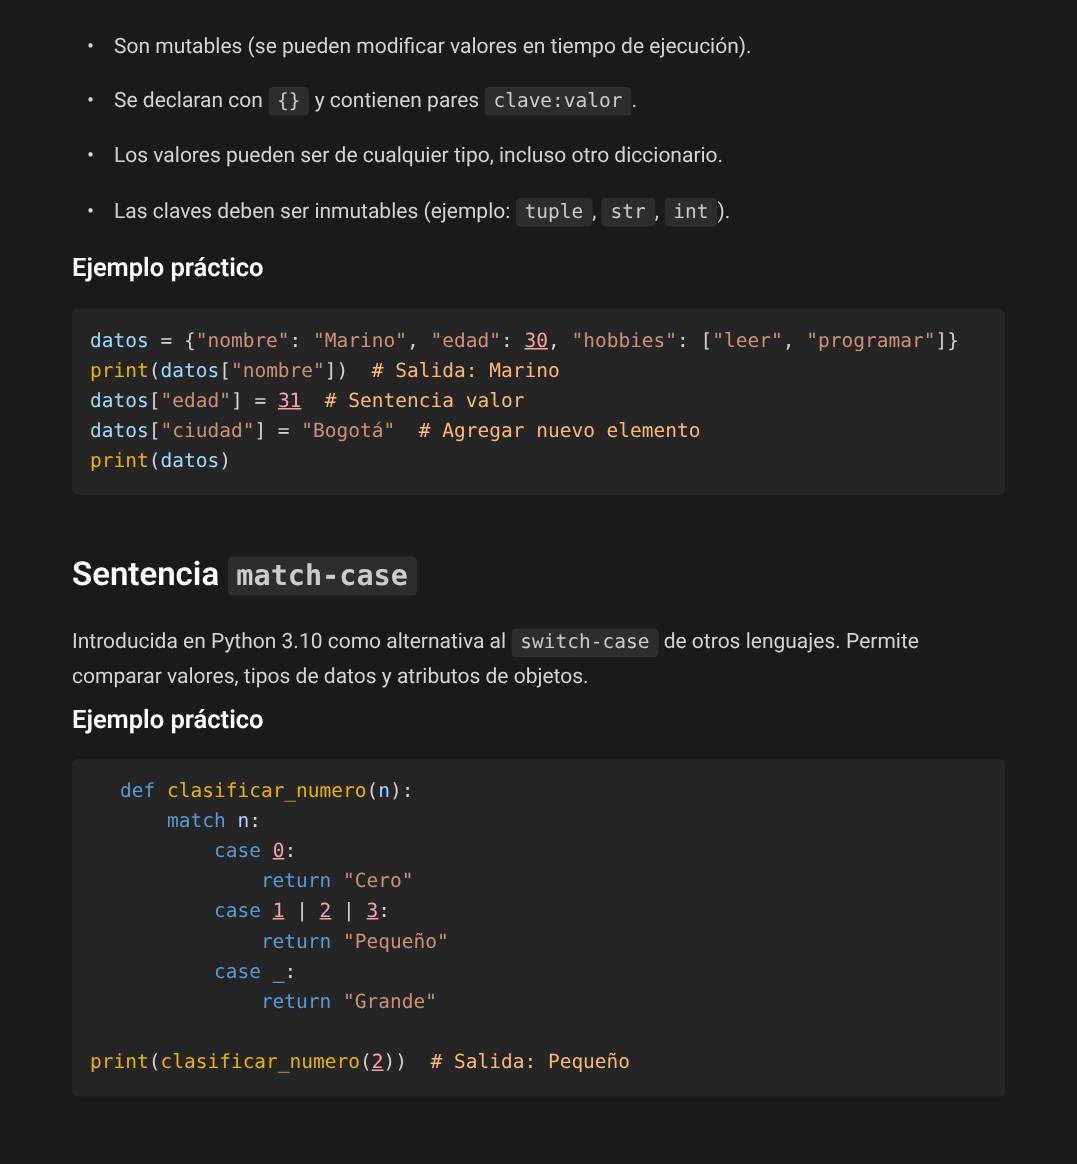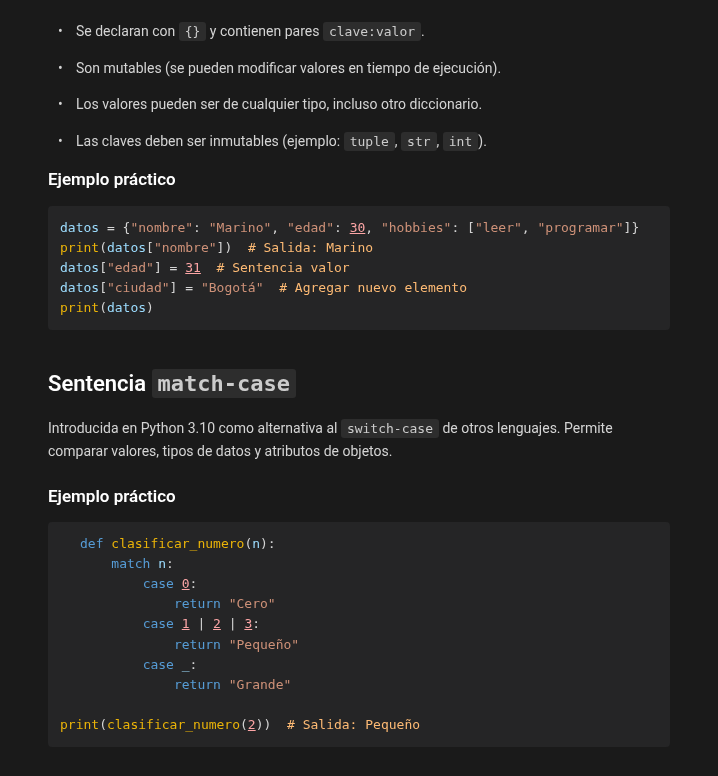--- a/index.html
+++ b/index.html
@@ -42,21 +42,21 @@
     }
     code.inline {
       font-family: "Consolas", "Monaco", monospace;
       background: #2d2d2d;
       padding: 2px 6px;
       border-radius: 3px;
       font-size: 13px;
       color: #cccccc;
     }
     p {
-      margin-bottom: 20px;
+      margin-bottom: 4px;
       color: #d4d4d4;
     }
     .codeblock {
       background: #252526;
       padding: 12px;
       border-radius: 4px;
       overflow-x: auto;
       margin-bottom: 24px;
     }
     .codeblock pre {
@@ -92,45 +92,45 @@
     .tk-cm { color: #fdba74; }
     .tk-p { color: #d4d4d4; }
     .section2 { margin-top: 36px; }
   </style>
 </head>
 <body>
 
 <section>
   <ul>
     <li>
-      <span>Se declaran con </span><code class="inline">{}</code><span> y contienen pares </span><code class="inline">clave:valor</code><span>.</span>
+      <span>Son mutables (se pueden modificar valores en tiempo de ejecución).</span>
     </li>
     <li>
-      <span>Son mutables (se pueden modificar valores en tiempo de ejecución).</span>
+      <span>Se declaran con </span><code class="inline">{}</code><span> y contienen pares </span><code class="inline">clave:valor</code><span>.</span>
     </li>
     <li>
       <span>Los valores pueden ser de cualquier tipo, incluso otro diccionario.</span>
     </li>
     <li>
       <span>Las claves deben ser inmutables (ejemplo: </span><code class="inline">tuple</code><span>, </span><code class="inline">str</code><span>, </span><code class="inline">int</code><span>).</span>
     </li>
   </ul>
 
   <h3>Ejemplo práctico</h3>
   <div class="codeblock with-scroll">
 <pre><span class="tk-var">datos</span><span class="tk-p"> = {</span><span class="tk-str">"nombre"</span><span class="tk-p">: </span><span class="tk-str">"Marino"</span><span class="tk-p">, </span><span class="tk-str">"edad"</span><span class="tk-p">: </span><span class="tk-num">30</span><span class="tk-p">, </span><span class="tk-str">"hobbies"</span><span class="tk-p">: [</span><span class="tk-str">"leer"</span><span class="tk-p">, </span><span class="tk-str">"programar"</span><span class="tk-p">]}</span>
 <span class="tk-fn">print</span><span class="tk-p">(</span><span class="tk-var">datos</span><span class="tk-p">[</span><span class="tk-str">"nombre"</span><span class="tk-p">])  </span><span class="tk-cm"># Salida: Marino</span>
 <span class="tk-var">datos</span><span class="tk-p">[</span><span class="tk-str">"edad"</span><span class="tk-p">] = </span><span class="tk-num">31</span><span>  </span><span class="tk-cm"># Sentencia valor</span>
 <span class="tk-var">datos</span><span class="tk-p">[</span><span class="tk-str">"ciudad"</span><span class="tk-p">] = </span><span class="tk-str">"Bogotá"</span><span>  </span><span class="tk-cm"># Agregar nuevo elemento</span>
 <span class="tk-fn">print</span><span class="tk-p">(</span><span class="tk-var">datos</span><span class="tk-p">)</span></pre>
   </div>
 </section>
 
 <section class="section2">
-  <h2><span>Sentencia </span><code class="inline" style="font-size:22px;">match-case</code></h2>
+  <h2><span>Sentencia </span><code class="inline" style="font-size:19px;">match-case</code></h2>
   <p><span>Introducida en Python 3.10 como alternativa al </span><code class="inline">switch-case</code><span> de otros lenguajes. Permite comparar valores, tipos de datos y atributos de objetos.</span></p>
 
   <h3>Ejemplo práctico</h3>
   <div class="codeblock">
 <pre><span class="tk-kw">def</span><span> </span><span class="tk-fn">clasificar_numero</span><span class="tk-p">(</span><span class="tk-var">n</span><span class="tk-p">):</span>
 <span>    </span><span class="tk-kw">match</span><span> </span><span class="tk-var">n</span><span class="tk-p">:</span>
 <span>        </span><span class="tk-kw">case</span><span> </span><span class="tk-num">0</span><span class="tk-p">:</span>
 <span>            </span><span class="tk-kw">return</span><span> </span><span class="tk-str">"Cero"</span>
 <span>        </span><span class="tk-kw">case</span><span> </span><span class="tk-num">1</span><span class="tk-p"> | </span><span class="tk-num">2</span><span class="tk-p"> | </span><span class="tk-num">3</span><span class="tk-p">:</span>
 <span>            </span><span class="tk-kw">return</span><span> </span><span class="tk-str">"Pequeño"</span>

